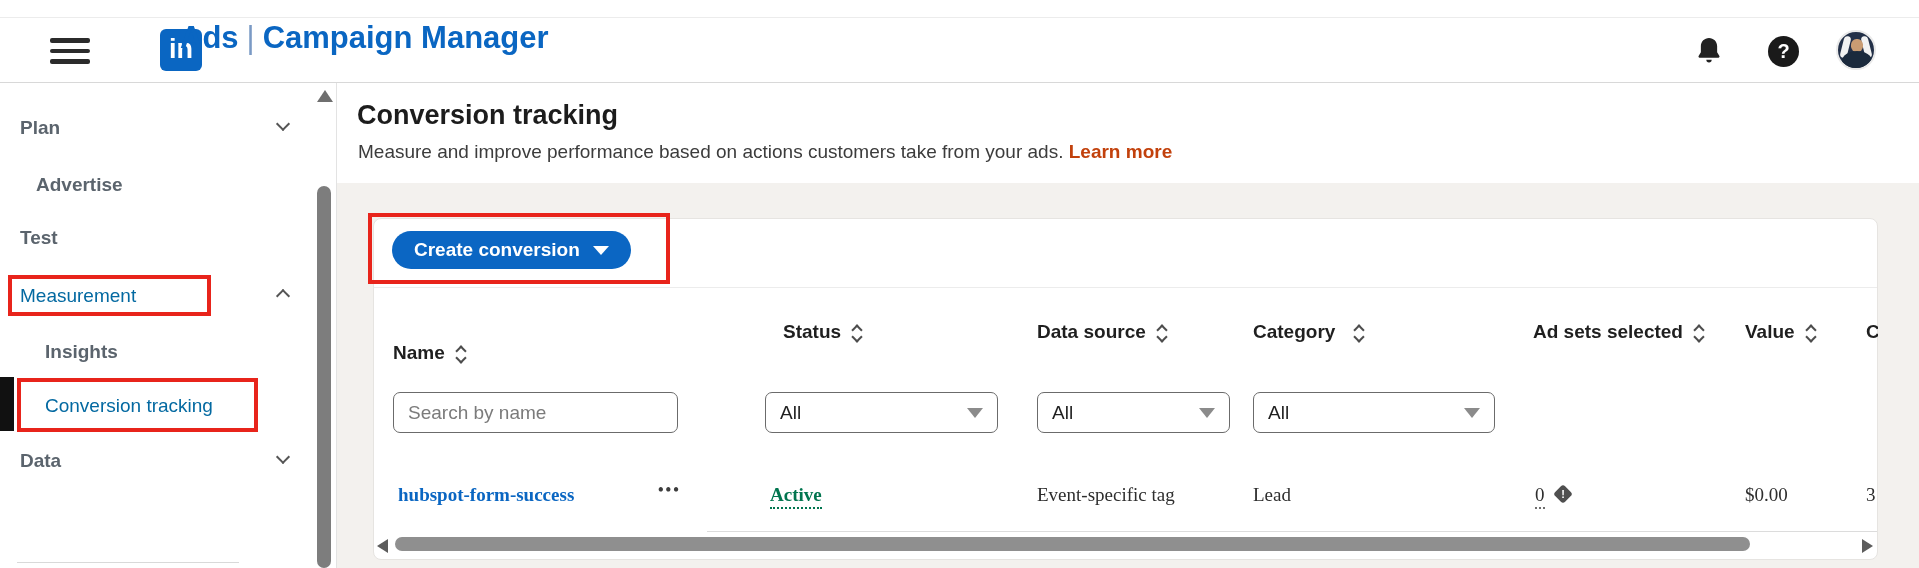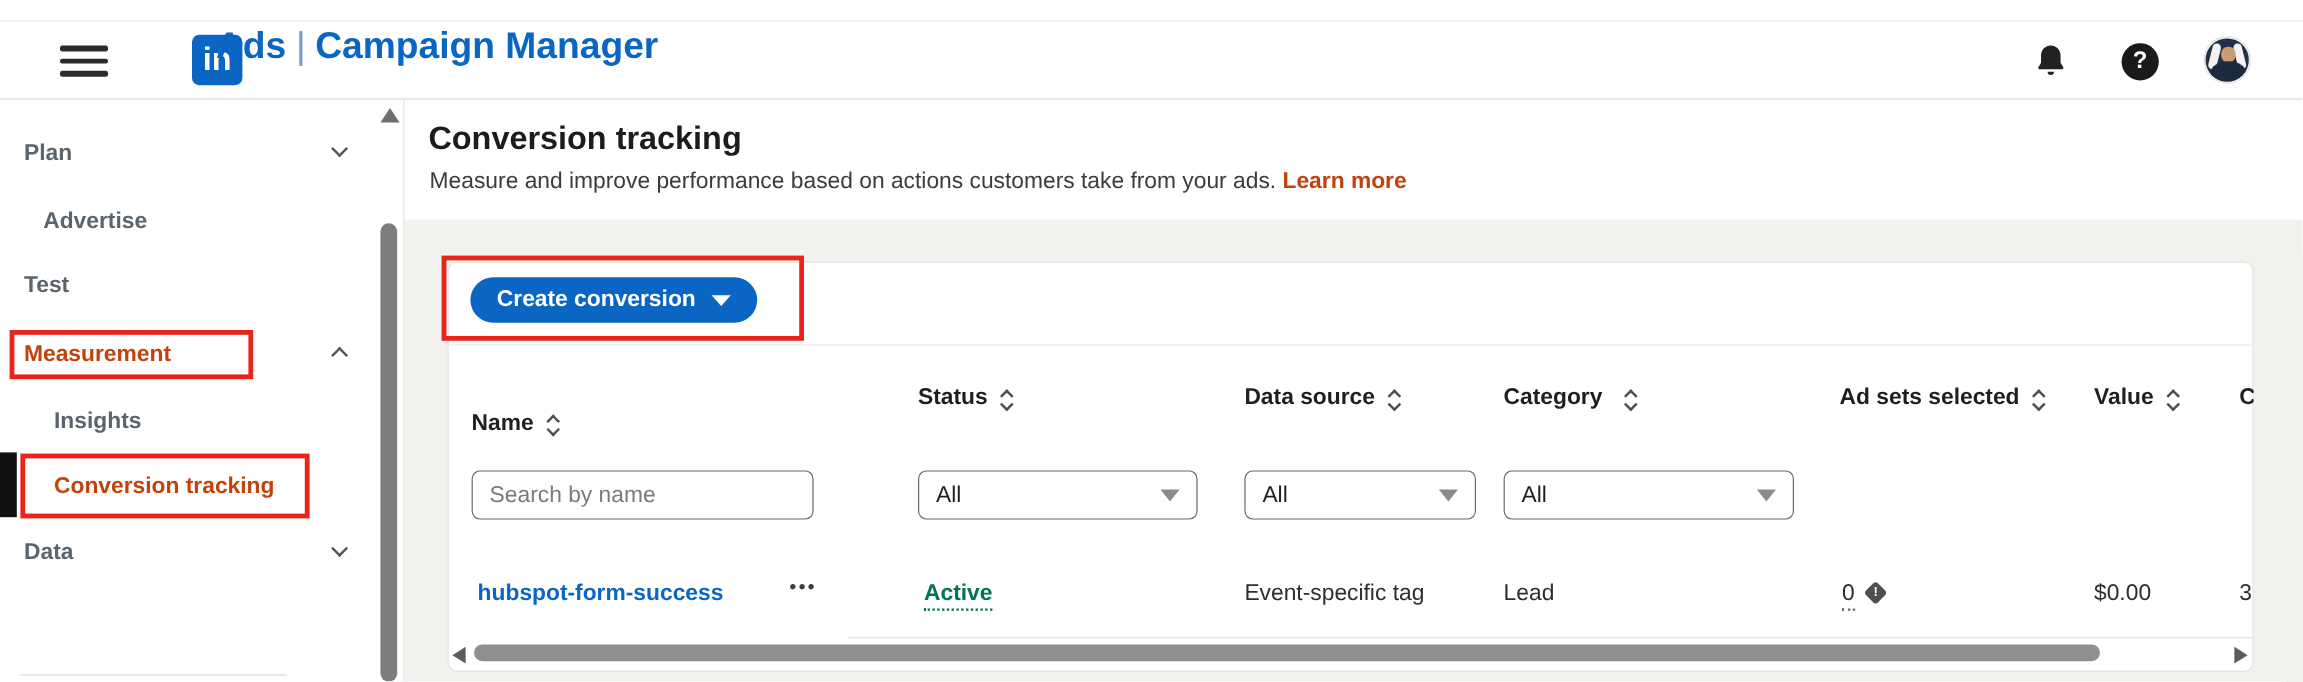--- a/index.html
+++ b/index.html
@@ -24,21 +24,21 @@
   .avatar .head { position:absolute; left:13px; top:7px; width:12px; height:13px; background:#c99c73; border-radius:45%; }
   .avatar .shoulders { position:absolute; left:4px; top:19px; width:30px; height:20px; background:#1b2a3d; border-radius:50% 50% 0 0; }
   .avatar .band-l,.avatar .band-r { position:absolute; top:4px; width:7px; height:22px; border-radius:5px; background:#f2f2f2; }
   .avatar .band-l { left:4px; transform:rotate(14deg); }
   .avatar .band-r { right:4px; transform:rotate(-14deg); }
 
   
   .nav-item { position:absolute; left:20px; height:26px; font-size:19px; font-weight:600; color:#5b646d;
               white-space:nowrap; cursor:pointer; line-height:26px; }
   .nav-item.sub { left:45px; }
-  .nav-item.strong { color:#c2410c; font-weight:700; }
+  .nav-item.strong { color:#0369a1; font-weight:400; }
   .chev { display:inline-block; width:10px; height:10px; border-right:2.6px solid #555; border-bottom:2.6px solid #555; }
   .chev.down { transform:rotate(45deg); }
   .chev.up { transform:rotate(-135deg); }
   .nav-chev { position:absolute; left:278px; }
   .active-bar { position:absolute; left:0; top:377px; width:14px; height:54px; background:#111; }
   .side-divider { position:absolute; left:17px; top:562px; width:222px; height:1px; background:#d9d9d9; }
 
   
   .side-scroll-up { position:absolute; left:317px; top:90px; width:0; height:0;
                     border-left:8px solid transparent; border-right:8px solid transparent; border-bottom:12px solid #6f6f6f; }
@@ -67,21 +67,21 @@
   .sort .s.dn { transform:rotate(45deg); margin-top:-4px; }
   .clipbox { overflow:hidden; }
 
   .search { position:absolute; left:393px; top:392px; width:285px; height:41px; border:1.5px solid #6b6b6b; border-radius:7px;
             font-family:inherit; font-size:19px; color:#333; padding:0 14px; background:#fff; }
   .search::placeholder { color:#7b7b7b; }
   .dd { position:absolute; top:392px; height:41px; border:1.5px solid #6b6b6b; border-radius:7px; background:#fff;
         display:flex; align-items:center; justify-content:space-between; padding:0 14px; font-size:19px; color:#1f1f1f; cursor:pointer; }
   .dd-caret { width:0; height:0; border-left:8px solid transparent; border-right:8px solid transparent; border-top:10px solid #8b8b8b; }
 
-  .cell { position:absolute; top:484px; font-size:19px; color:#2e2e2e; white-space:nowrap; }
+  .cell { position:absolute; top:484px; font-size:19px; color:#2e2e2e; white-space:nowrap;font-family:Liberation Serif, serif; }
   .name-link { color:#0a66c2; font-weight:600; cursor:pointer; }
   .row-menu { color:#3d3d3d; font-weight:700; letter-spacing:2px; font-size:16px; cursor:pointer; }
   .status-active { color:#01754f; font-weight:700; border-bottom:2.5px dotted #01754f; padding-bottom:2px; cursor:pointer; }
   .adsets-zero { border-bottom:2.5px dotted #6e6e6e; padding-bottom:2px; cursor:pointer; }
   .alert-ic { position:absolute; left:1556px; top:487px; width:14px; height:14px; background:#4f4f4f; border-radius:3px;
               transform:rotate(45deg); }
   .alert-ic span { position:absolute; left:0; top:-1px; width:14px; text-align:center; transform:rotate(-45deg);
                    color:#fff; font-size:11px; font-weight:700; line-height:16px; }
 
   .row-div { position:absolute; left:707px; top:531px; width:1170px; height:1px; background:#dcdcdc; }
@@ -181,21 +181,21 @@
   </button>
   <div class="toolbar-div"></div>
 
   <div class="th" style="left:393px;margin-top:21px;">
     <span>Name</span>
     <span class="sort">
         <i class="s up"></i>
         <i class="s dn"></i>
       </span>
   </div>
-  <div class="th" style="left:765px;text-align:center;">
+  <div class="th" style="left:783px;text-align:center;">
     <span>Status</span>
     <span class="sort">
         <i class="s up"></i>
         <i class="s dn"></i>
       </span>
   </div>
   <div class="th" style="left:1037px;">
     <span>Data source</span>
     <span class="sort">
         <i class="s up"></i>

